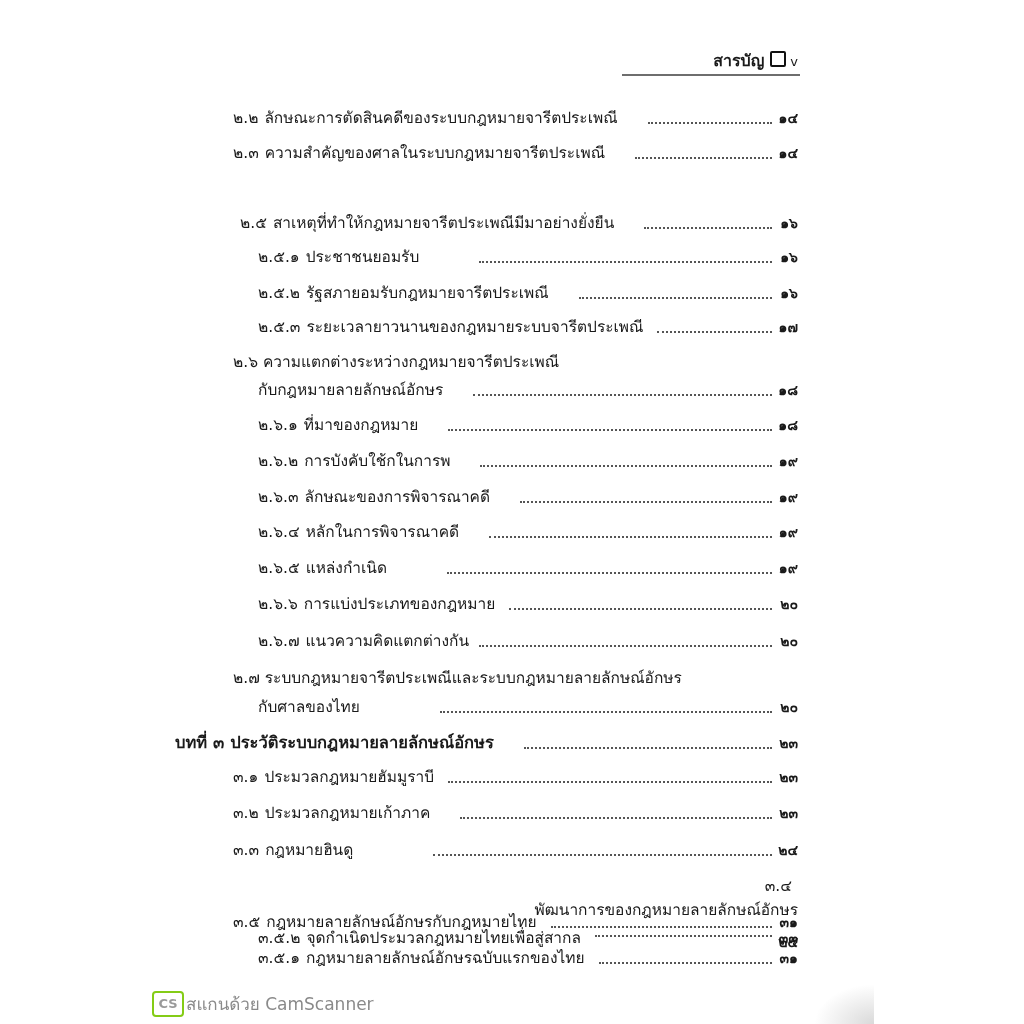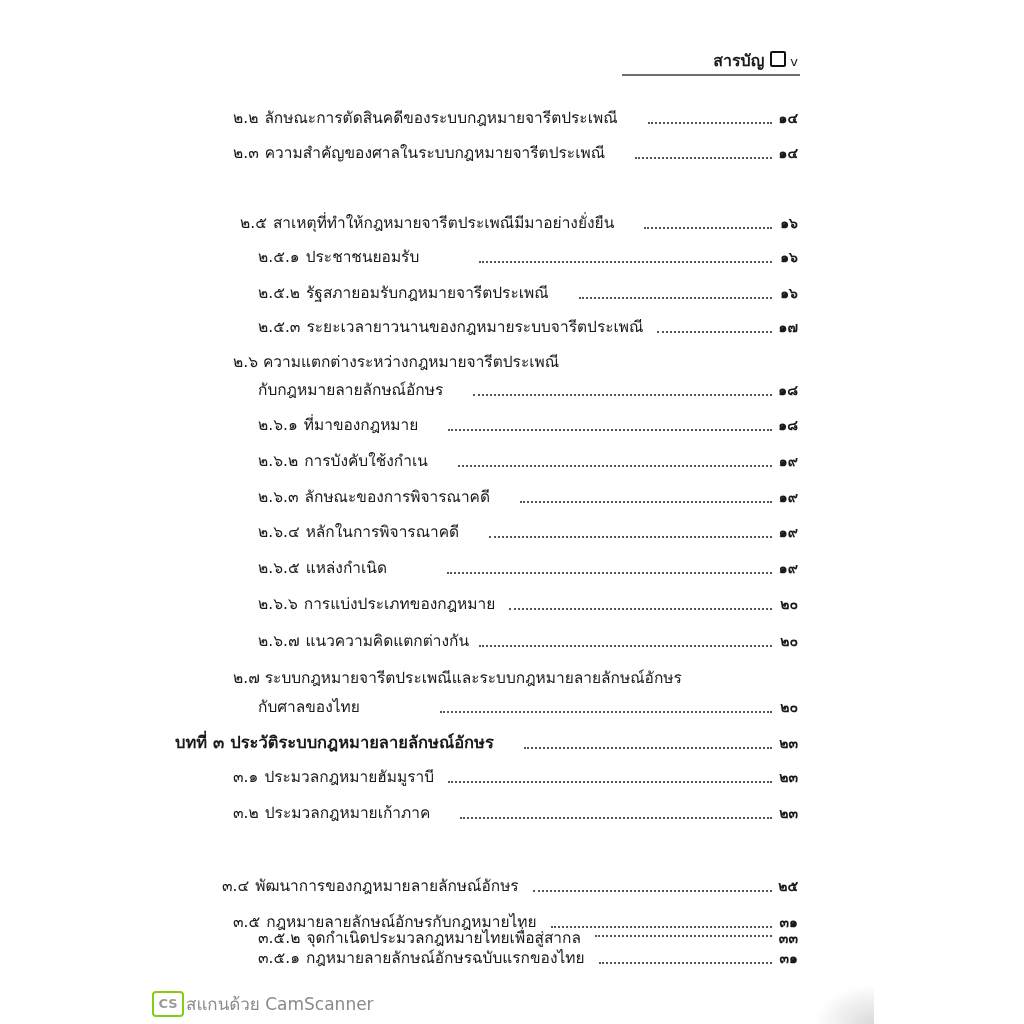--- a/index.html
+++ b/index.html
@@ -150,21 +150,21 @@
   <div class="row" style="left:258px; top:413px;">
     <span class="num">๒.๖.๑</span>
     <span class="label">ที่มาของกฎหมาย</span>
     <span class="gap" style="width:30px"></span>
     <span class="leader"></span>
     <span class="page-num">๑๘</span>
   </div>
 
   <div class="row" style="left:258px; top:449px;">
     <span class="num">๒.๖.๒</span>
-    <span class="label">การบังคับใช้งกำเน</span>
+    <span class="label">การบังคับใช้กในการพ</span>
     <span class="gap" style="width:30px"></span>
     <span class="leader"></span>
     <span class="page-num">๑๙</span>
   </div>
 
   <div class="row" style="left:258px; top:485px;">
     <span class="num">๒.๖.๓</span>
     <span class="label">ลักษณะของการพิจารณาคดี</span>
     <span class="gap" style="width:30px"></span>
     <span class="leader"></span>
@@ -231,22 +231,29 @@
   </div>
 
   <div class="row" style="left:233px; top:801px;">
     <span class="num">๓.๒</span>
     <span class="label">ประมวลกฎหมายเก้าภาค</span>
     <span class="gap" style="width:30px"></span>
     <span class="leader"></span>
     <span class="page-num">๒๓</span>
   </div>
 
-
-  <div class="row" style="left:222px; top:874px;">
+  <div class="row" style="left:233px; top:838px;">
+    <span class="num">๓.๓</span>
+    <span class="label">กฎหมายฮินดู</span>
+    <span class="gap" style="width:80px"></span>
+    <span class="leader"></span>
+    <span class="page-num">๒๔</span>
+  </div>
+
+  <div class="row" style="left:230px; top:874px;flex-direction:column;">
     <span class="num">๓.๔</span>
     <span class="label">พัฒนาการของกฎหมายลายลักษณ์อักษร</span>
     <span class="gap" style="width:14px"></span>
     <span class="leader"></span>
     <span class="page-num">๒๕</span>
   </div>
 
   <div class="row" style="left:233px; top:910px;">
     <span class="num">๓.๕</span>
     <span class="label">กฎหมายลายลักษณ์อักษรกับกฎหมายไทย</span>

